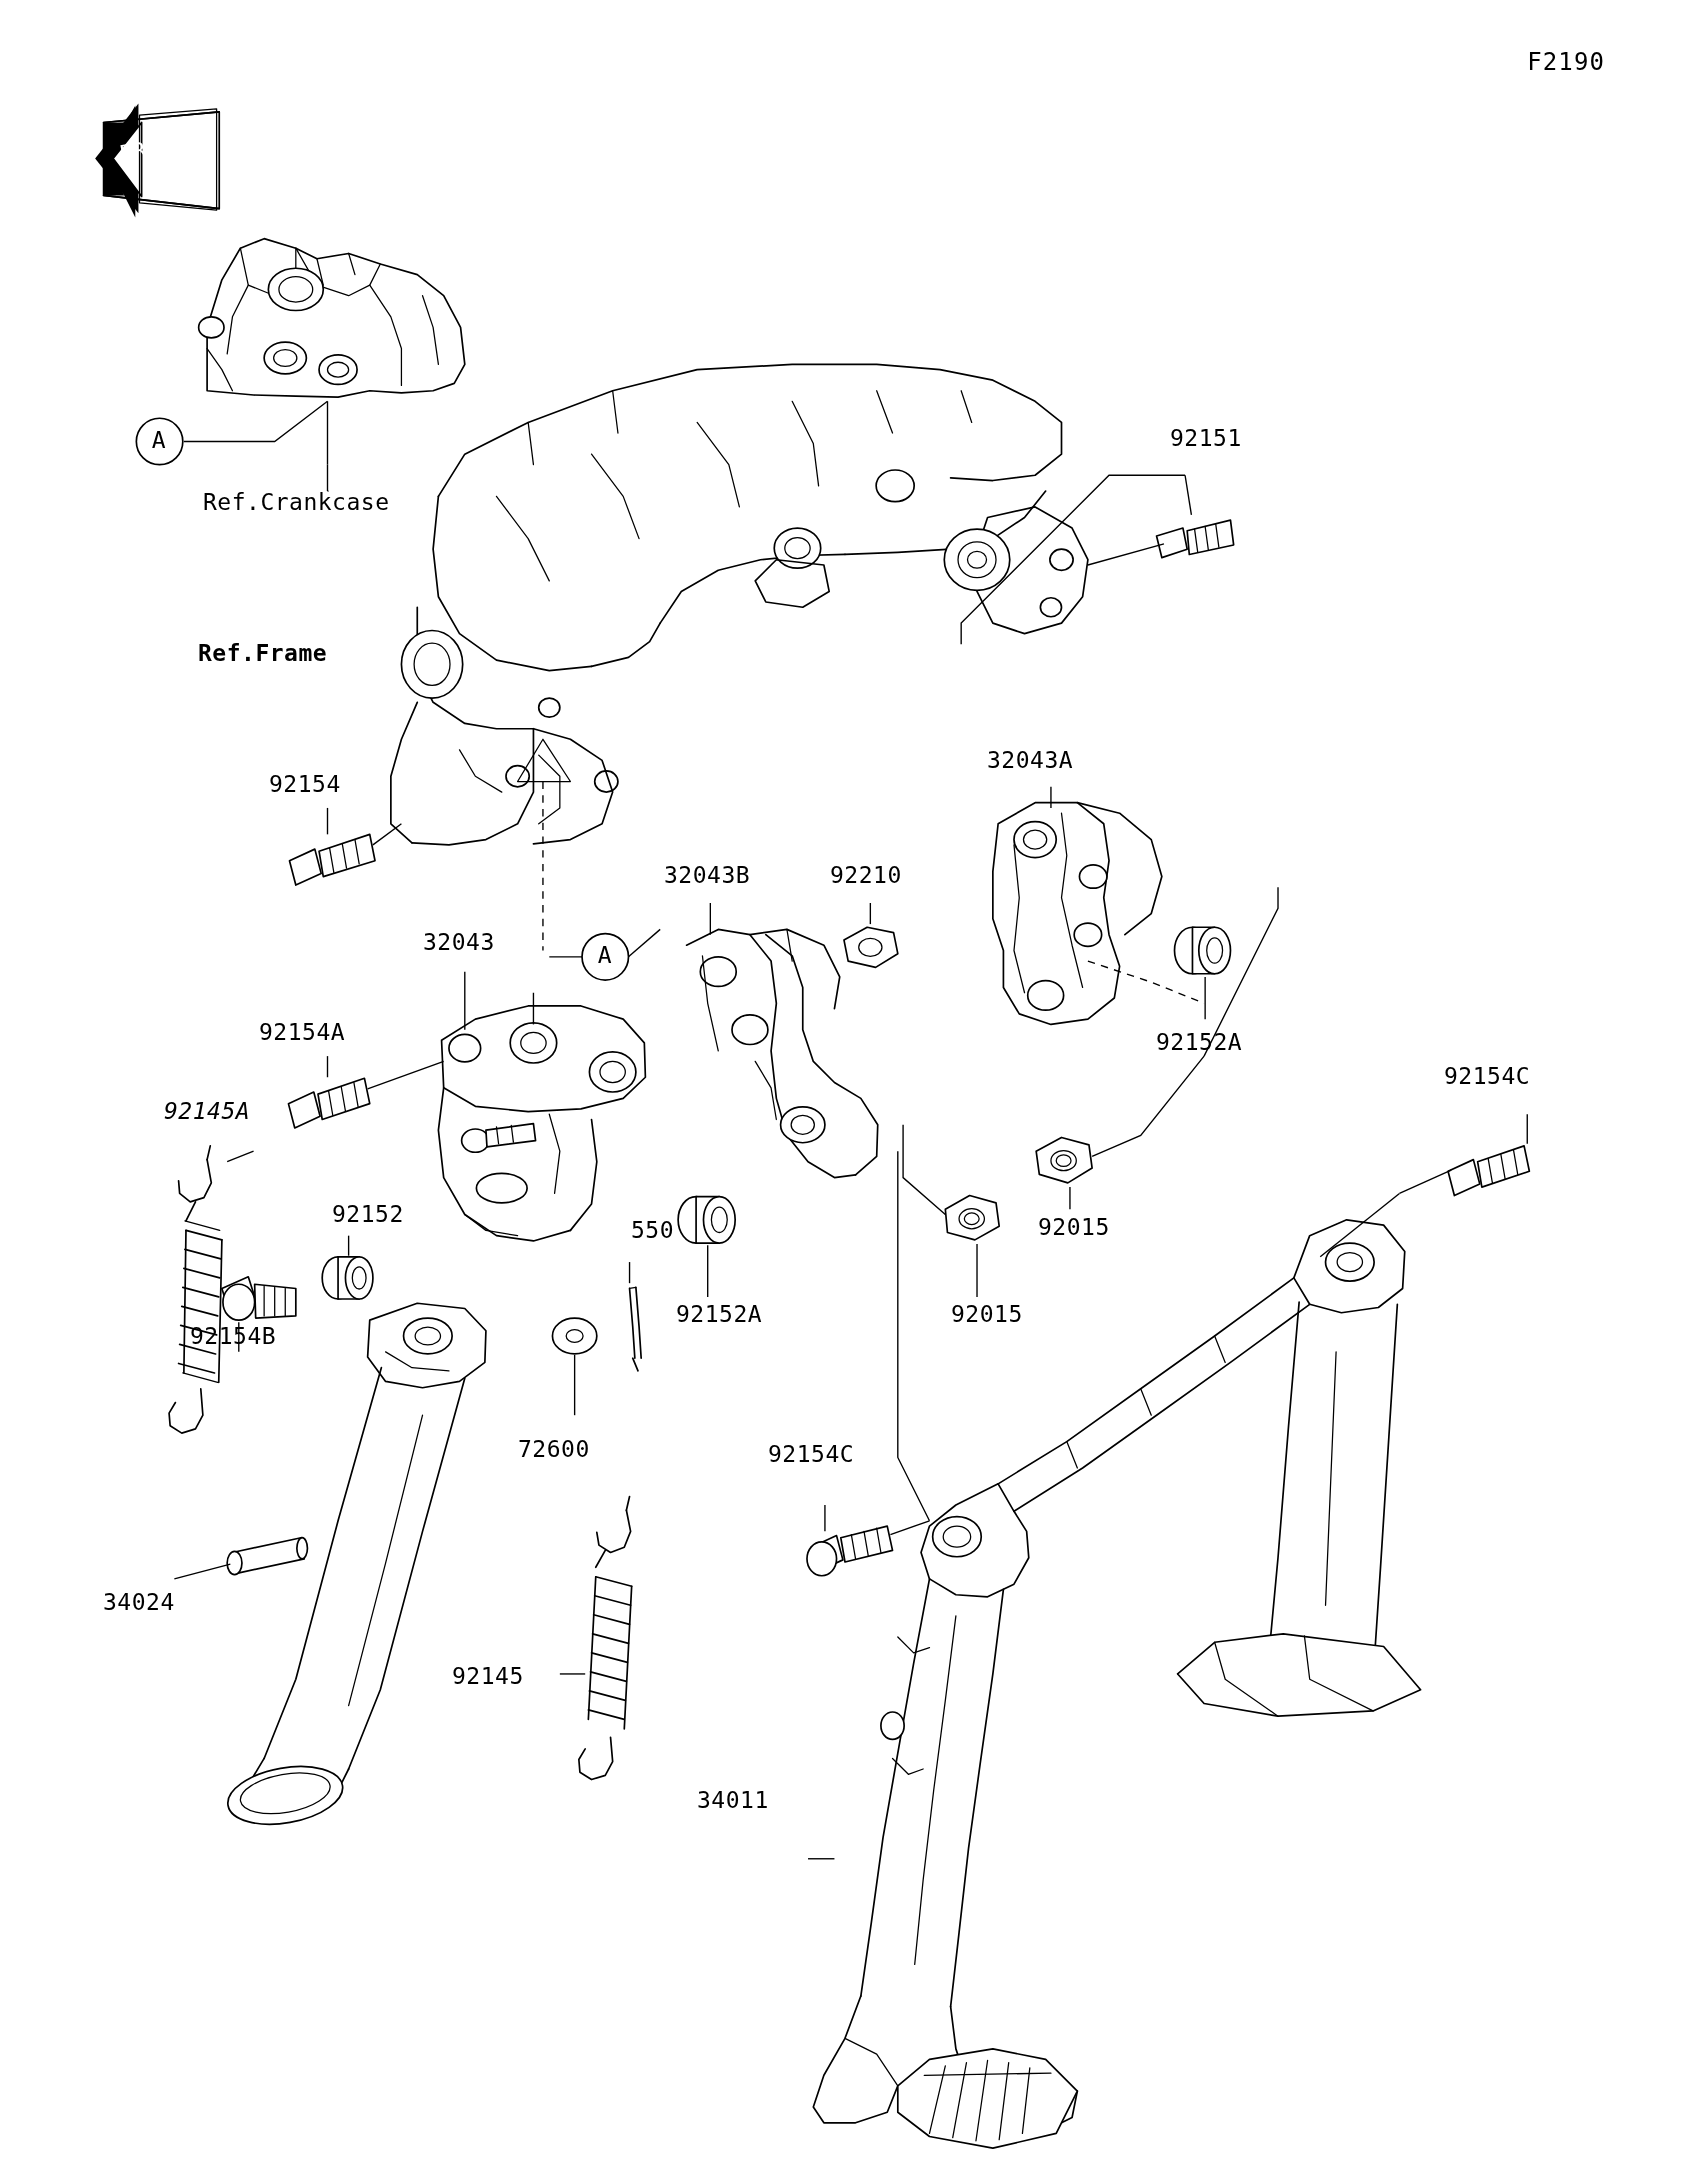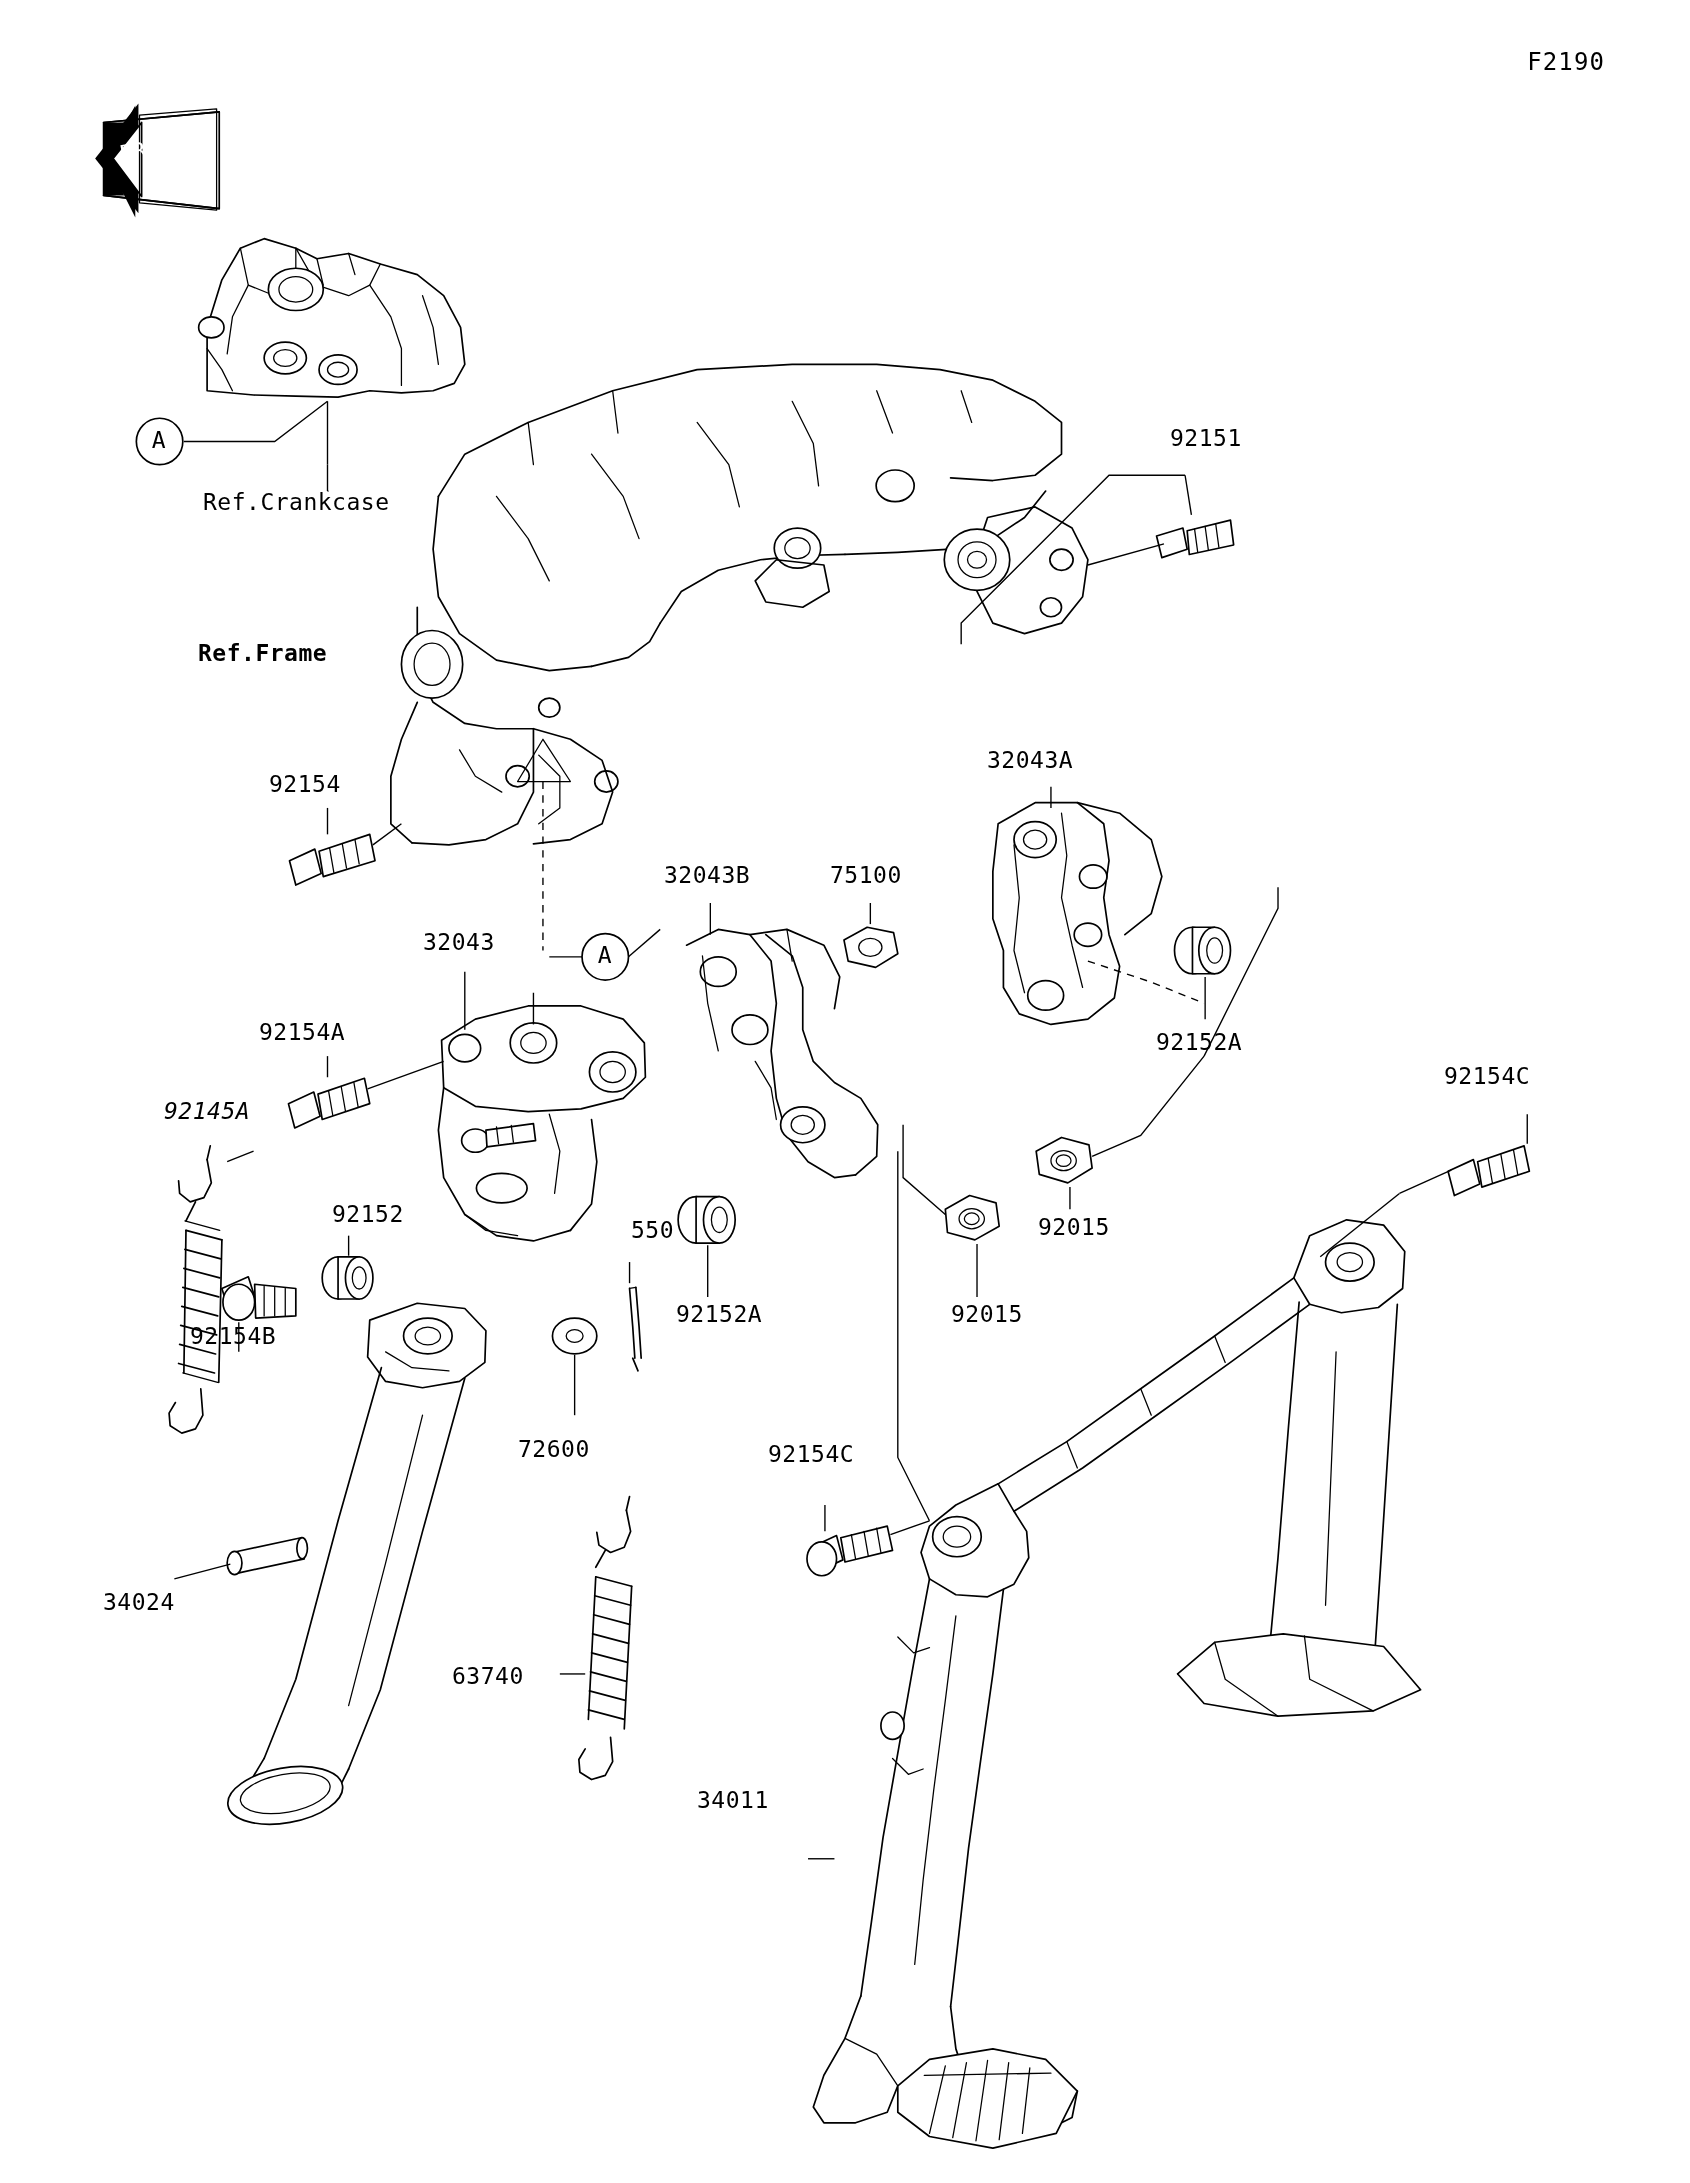--- a/index.html
+++ b/index.html
@@ -429,32 +429,32 @@
   <div class="lbl" style="left:203px; top:491px;">Ref.Crankcase</div>
 
   <div class="lbl" style="left:198px; top:642px;font-weight:bold;">Ref.Frame</div>
 
   <div class="lbl" style="left:605px; top:944px; transform: translateX(-50%);">A</div>
 
   <div class="lbl" style="left:1170px; top:427px;">92151</div>
   <div class="lbl" style="left:269px; top:773px;">92154</div>
   <div class="lbl" style="left:987px; top:749px;">32043A</div>
   <div class="lbl" style="left:664px; top:864px;">32043B</div>
-  <div class="lbl" style="left:830px; top:864px;">75100</div>
+  <div class="lbl" style="left:830px; top:864px;">92210</div>
   <div class="lbl" style="left:423px; top:931px;">32043</div>
   <div class="lbl" style="left:1156px; top:1031px;">92152A</div>
   <div class="lbl" style="left:1444px; top:1065px;">92154C</div>
   <div class="lbl" style="left:259px; top:1021px;">92154A</div>
   <div class="lbl" style="left:164px; top:1100px;font-style:italic;">92145A</div>
   <div class="lbl" style="left:304px; top:1203px;margin-left:28px;">92152</div>
   <div class="lbl" style="left:631px; top:1219px;">550</div>
   <div class="lbl" style="left:1038px; top:1216px;">92015</div>
   <div class="lbl" style="left:190px; top:1325px;text-align:right;">92154B</div>
   <div class="lbl" style="left:676px; top:1303px;">92152A</div>
   <div class="lbl" style="left:951px; top:1303px;">92015</div>
   <div class="lbl" style="left:518px; top:1438px;">72600</div>
   <div class="lbl" style="left:768px; top:1443px;">92154C</div>
   <div class="lbl" style="left:103px; top:1591px;">34024</div>
-  <div class="lbl" style="left:452px; top:1665px;">63740</div>
+  <div class="lbl" style="left:452px; top:1665px;">92145</div>
   <div class="lbl" style="left:697px; top:1789px;">34011</div>
 
 </div>
 
 
 </body></html>

